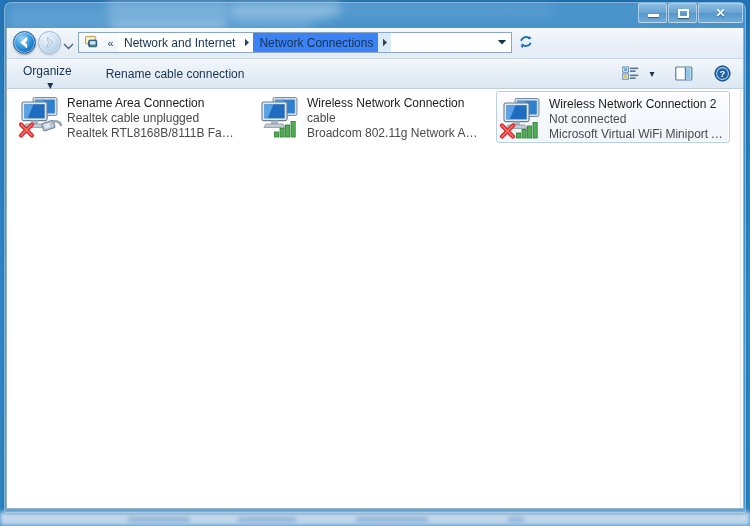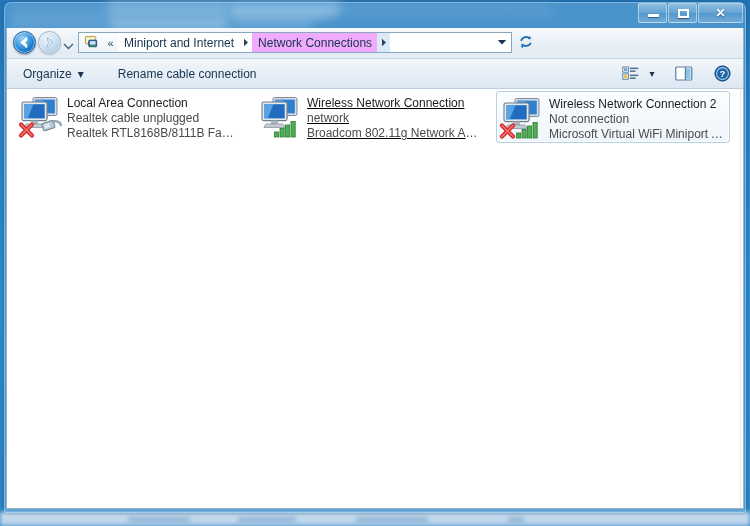--- a/index.html
+++ b/index.html
@@ -203,21 +203,21 @@
   .crumb {
     display: flex; align-items: center;
     padding: 0 5px 0 6px;
     font-size: 12px;
     color: #15334d;
     white-space: nowrap;
     cursor: default;
     flex: none;
   }
   .crumb.active {
-    background: #f0abfc;
+    background: #3b82f6;
     text-align: right;
   }
   .crumb-sep {
     width: 13px;
     display: flex; align-items: center; justify-content: center;
     flex: none;
     cursor: default;
   }
   .crumb-sep.active { background: #dbeaf7; }
   .crumb-fill { flex: 1 1 auto; background: #ffffff; }
@@ -440,21 +440,21 @@
             <rect x="3" y="3" width="8" height="5" fill="#fcf6dd"></rect>
             <rect x="5" y="5.5" width="8.5" height="7" rx="1" fill="#2f6fa8" stroke="#1c4a73" stroke-width="1"></rect>
             <rect x="6.3" y="6.6" width="6" height="3.6" fill="#cfe6f7"></rect>
             <rect x="6.5" y="11" width="5.5" height="1.2" fill="#4b9b3f"></rect>
           </svg>
         </div>
 
         <div class="crumb-chevron-overflow">«</div>
 
         <div class="crumb">
-          <span>Miniport and Internet</span>
+          <span>Network and Internet</span>
         </div>
         <div class="crumb-sep">
           <svg width="6" height="9" viewBox="0 0 6 9">
             <path d="M1 0.8 L5 4.5 L1 8.2 Z" fill="#2b4257"></path>
           </svg>
         </div>
 
         <div class="crumb active">
           <span>Network Connections</span>
         </div>
@@ -479,21 +479,21 @@
           <path d="M4.4 9.6 A5.2 5.2 0 0 0 12.4 8.4" fill="none" stroke="#1f6fb5" stroke-width="1.9" stroke-linecap="round"></path>
           <path d="M11.2 1 L13.6 3.5 L10.3 4.3 Z" fill="#1f6fb5"></path>
           <path d="M4.8 13.2 L2.3 10.8 L5.6 9.9 Z" fill="#1f6fb5"></path>
         </svg>
       </div>
 
     </div>
 
     <div id="toolbar">
 
-      <div class="tb-item" style="margin-left:6px;">
+      <div class="tb-item" style="margin-left:6px;flex-direction:column;">
         <span>Organize</span>
         <span class="caret">▾</span>
       </div>
 
 
       <div class="tb-item" style="margin-left:14px;">
         <span>Rename cable connection</span>
       </div>
 
 
@@ -556,27 +556,27 @@
                 <path d="M36 27.5 C40 26.5 43 28.5 44 31" fill="none" stroke="#93a4b4" stroke-width="2.6" stroke-linecap="round"></path>
               </g>
 
               <g>
                 <path d="M4 30.5 L15 41.5 M15 30.5 L4 41.5" stroke="#d92b2b" stroke-width="4.2" stroke-linecap="round"></path>
                 <path d="M4 30.5 L15 41.5 M15 30.5 L4 41.5" stroke="#f07575" stroke-width="1.4" stroke-linecap="round"></path>
               </g>
             </svg>
           </div>
           <div class="tile-text">
-            <div class="tile-title">Local Area Connection</div>
+            <div class="tile-title">Rename Area Connection</div>
             <div class="tile-status">Realtek cable unplugged</div>
             <div class="tile-adapter">Realtek RTL8168B/8111B Family P...</div>
           </div>
         </div>
 
-        <div class="tile" style="left:248px; top:2px;text-decoration:underline;">
+        <div class="tile" style="left:248px; top:2px;">
           <div class="tile-icon">
             <svg width="50" height="46" viewBox="0 0 50 46">
               <rect x="16" y="3.5" width="24" height="18" rx="1.6" fill="#d6dde4" stroke="#7d8b98" stroke-width="1"></rect>
               <rect x="18.2" y="5.6" width="19.6" height="13.8" fill="#2f7fd1"></rect>
               <path d="M18.2 5.6 L27 5.6 L21.5 19.4 L18.2 19.4 Z" fill="#5ea7e8" opacity=".75"></path>
               <rect x="25" y="21.5" width="6" height="3" fill="#aab6c2"></rect>
               <rect x="5" y="8" width="25" height="18.6" rx="1.6" fill="#e3e9ef" stroke="#6f7d8a" stroke-width="1.1"></rect>
               <rect x="7.3" y="10.2" width="20.4" height="14.2" fill="#1f6cc0"></rect>
               <path d="M7.3 10.2 L16.5 10.2 L10.6 24.4 L7.3 24.4 Z" fill="#68b0ef" opacity=".8"></path>
               <rect x="14" y="26.6" width="7" height="3.4" fill="#aab6c2"></rect>
@@ -585,21 +585,21 @@
               <g>
                 <rect x="17.5" y="38" width="4.2" height="5" fill="#4fae53" stroke="#2f7a36" stroke-width=".8"></rect>
                 <rect x="23" y="34.5" width="4.2" height="8.5" fill="#4fae53" stroke="#2f7a36" stroke-width=".8"></rect>
                 <rect x="28.5" y="31" width="4.2" height="12" fill="#4fae53" stroke="#2f7a36" stroke-width=".8"></rect>
                 <rect x="34" y="27.5" width="4.2" height="15.5" fill="#4fae53" stroke="#2f7a36" stroke-width=".8"></rect>
               </g>
             </svg>
           </div>
           <div class="tile-text">
             <div class="tile-title">Wireless Network Connection</div>
-            <div class="tile-status">network</div>
+            <div class="tile-status">cable</div>
             <div class="tile-adapter">Broadcom 802.11g Network Adapter</div>
           </div>
         </div>
 
         <div class="tile selected" style="left:489px; top:2px; width:234px;">
           <div class="tile-icon">
             <svg width="50" height="46" viewBox="0 0 50 46">
               <rect x="16" y="3.5" width="24" height="18" rx="1.6" fill="#d6dde4" stroke="#7d8b98" stroke-width="1"></rect>
               <rect x="18.2" y="5.6" width="19.6" height="13.8" fill="#2f7fd1"></rect>
               <path d="M18.2 5.6 L27 5.6 L21.5 19.4 L18.2 19.4 Z" fill="#5ea7e8" opacity=".75"></path>
@@ -616,21 +616,21 @@
                 <rect x="34" y="27.5" width="4.2" height="15.5" fill="#4fae53" stroke="#2f7a36" stroke-width=".8"></rect>
               </g>
               <g>
                 <path d="M3 30.5 L14 41.5 M14 30.5 L3 41.5" stroke="#d92b2b" stroke-width="4.2" stroke-linecap="round"></path>
                 <path d="M3 30.5 L14 41.5 M14 30.5 L3 41.5" stroke="#f07575" stroke-width="1.4" stroke-linecap="round"></path>
               </g>
             </svg>
           </div>
           <div class="tile-text">
             <div class="tile-title">Wireless Network Connection 2</div>
-            <div class="tile-status">Not connection</div>
+            <div class="tile-status">Not connected</div>
             <div class="tile-adapter">Microsoft Virtual WiFi Miniport Ad...</div>
           </div>
         </div>
 
       </div>
       <div id="content-divider"></div>
     </div>
 
     <div id="statusbar"></div>
   </div>

